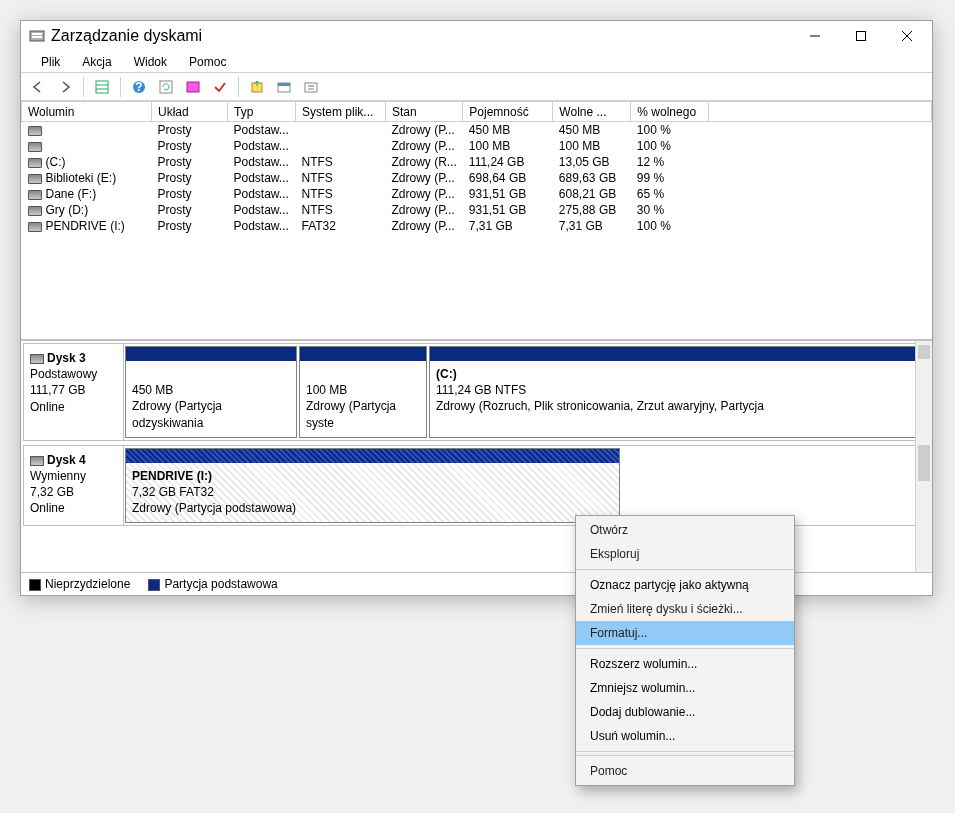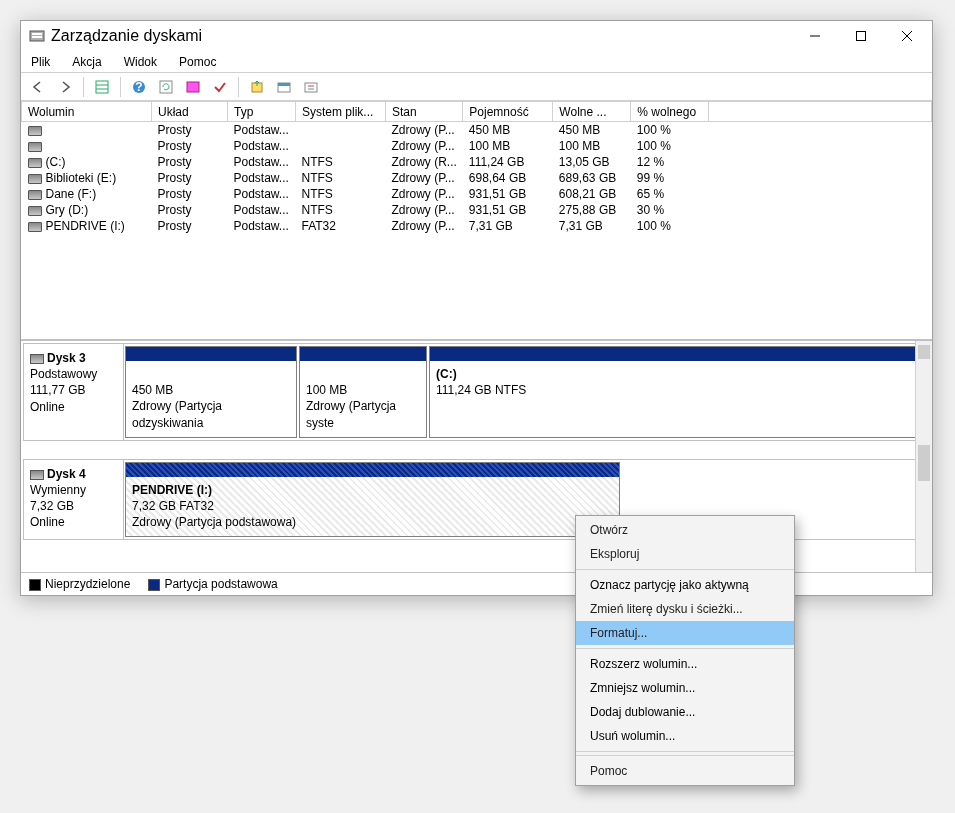--- a/index.html
+++ b/index.html
@@ -2,33 +2,33 @@
 <html><head>
 <meta charset="utf-8">
 <style>
 * { box-sizing: border-box; margin: 0; padding: 0; font-family: "Segoe UI", Tahoma, sans-serif; font-size: 12px; }
 body { background: #f0f0f0; width: 955px; height: 813px; position: relative; }
 .window { position: absolute; left: 20px; top: 20px; width: 913px; height: 576px; background: #fff; border: 1px solid #a0a0a0; box-shadow: 0 4px 20px rgba(0,0,0,0.25); display: flex; flex-direction: column; }
 .titlebar { height: 30px; display: flex; align-items: center; padding: 0 2px 0 8px; background: #fff; }
 .titlebar .app-icon { width: 16px; height: 16px; margin-right: 6px; }
 .titlebar .title { flex: 1; font-size: 16px; }
 .titlebar .winbtn { width: 46px; height: 30px; display: flex; align-items: center; justify-content: center; }
-.menubar { height: 22px; display: flex; align-items: center; padding: 0 6px; border-bottom: 1px solid #d0d0d0; gap: 14px; }
+.menubar { height: 22px; display: flex; align-items: center; padding: 0 16px; border-bottom: 1px solid #d0d0d0; gap: 14px; }
 .menubar .menuitem { font-size: 12px; padding: 2px 4px; }
 .toolbar { height: 28px; display: flex; align-items: center; padding: 0 6px; border-bottom: 1px solid #d0d0d0; gap: 5px; background: #fff; }
 .toolbar .tbtn { width: 22px; height: 22px; display: flex; align-items: center; justify-content: center; border: 1px solid transparent; }
 .toolbar .sep { width: 1px; height: 20px; background: #d0d0d0; margin: 0 2px; }
 .content { flex: 1; display: flex; flex-direction: column; overflow: hidden; }
 .table-area { height: 240px; border-bottom: 2px solid #c0c0c0; overflow: hidden; }
 table.volumes { width: 100%; border-collapse: collapse; }
 table.volumes th { text-align: left; font-weight: normal; padding: 2px 6px; border: 1px solid #d0d0d0; background: #fff; font-size: 12px; height: 20px; user-select: none; }
 table.volumes td { padding: 1px 6px; font-size: 12px; height: 16px; white-space: nowrap; }
 .vol-icon { display: inline-block; width: 14px; height: 10px; background: linear-gradient(#888,#c8c8c8); border: 1px solid #555; border-radius: 1px; vertical-align: middle; margin-right: 4px; }
 .disk-area { flex: 1; overflow: auto; padding: 2px; background: #fff; position: relative; }
-.disk-row { display: flex; border: 1px solid #c0c0c0; margin-bottom: 18px; background: #fff; }
+.disk-row { display: flex; border: 1px solid #c0c0c0; margin-bottom: 4px; background: #fff; }
 .disk-label { width: 100px; border-right: 1px solid #c0c0c0; padding: 6px 6px; font-size: 11px; line-height: 1.35; }
 .disk-label .disk-icon { display: inline-block; width: 14px; height: 10px; background: linear-gradient(#888,#c8c8c8); border: 1px solid #555; vertical-align: middle; margin-right: 3px;}
 .disk-parts { flex: 1; display: flex; padding: 2px 1px; gap: 2px; }
 .part { border: 1px solid #808080; display: flex; flex-direction: column; overflow: hidden; }
 .part .part-bar { height: 14px; background: #0a2980; }
 .part .part-body { padding: 5px 6px 6px 6px; font-size: 11px; line-height: 1.35; flex: 1; background: #fff; }
 .part.selected .part-bar { background: repeating-linear-gradient(45deg, #0a2980, #0a2980 2px, #2a4fbb 2px, #2a4fbb 4px); }
 .part.selected .part-body { background: repeating-linear-gradient(45deg, #fff, #fff 3px, #eaeaea 3px, #eaeaea 5px); }
 .legend { border-top: 1px solid #c0c0c0; padding: 4px 8px; display: flex; align-items: center; gap: 18px; font-size: 12px; background: #fff; }
 .legend .sw { display: inline-block; width: 12px; height: 12px; vertical-align: middle; margin-right: 4px; border: 1px solid #555; }
@@ -252,21 +252,21 @@
           <div class="part" style="flex:0 0 172px">
             <div class="part-bar"></div>
             <div class="part-body"><b></b><br><span>450 MB</span><br><span>Zdrowy (Partycja odzyskiwania</span></div>
           </div>
           <div class="part" style="flex:0 0 128px">
             <div class="part-bar"></div>
             <div class="part-body"><b></b><br><span>100 MB</span><br><span>Zdrowy (Partycja syste</span></div>
           </div>
           <div class="part" style="flex:1">
             <div class="part-bar"></div>
-            <div class="part-body"><b>(C:)</b><br><span>111,24 GB NTFS</span><br></div>
+            <div class="part-body"><b>(C:)</b><br><span>111,24 GB NTFS</span><br><span>Zdrowy (Rozruch, Plik stronicowania, Zrzut awaryjny, Partycja</span></div>
           </div>
         </div>
       </div>
 
       <div class="disk-row">
         <div class="disk-label">
           <span class="disk-icon"></span><b>Dysk 4</b><br>
           <span>Wymienny</span><br>
           <span>7,32 GB</span><br>
           <span>Online</span>

